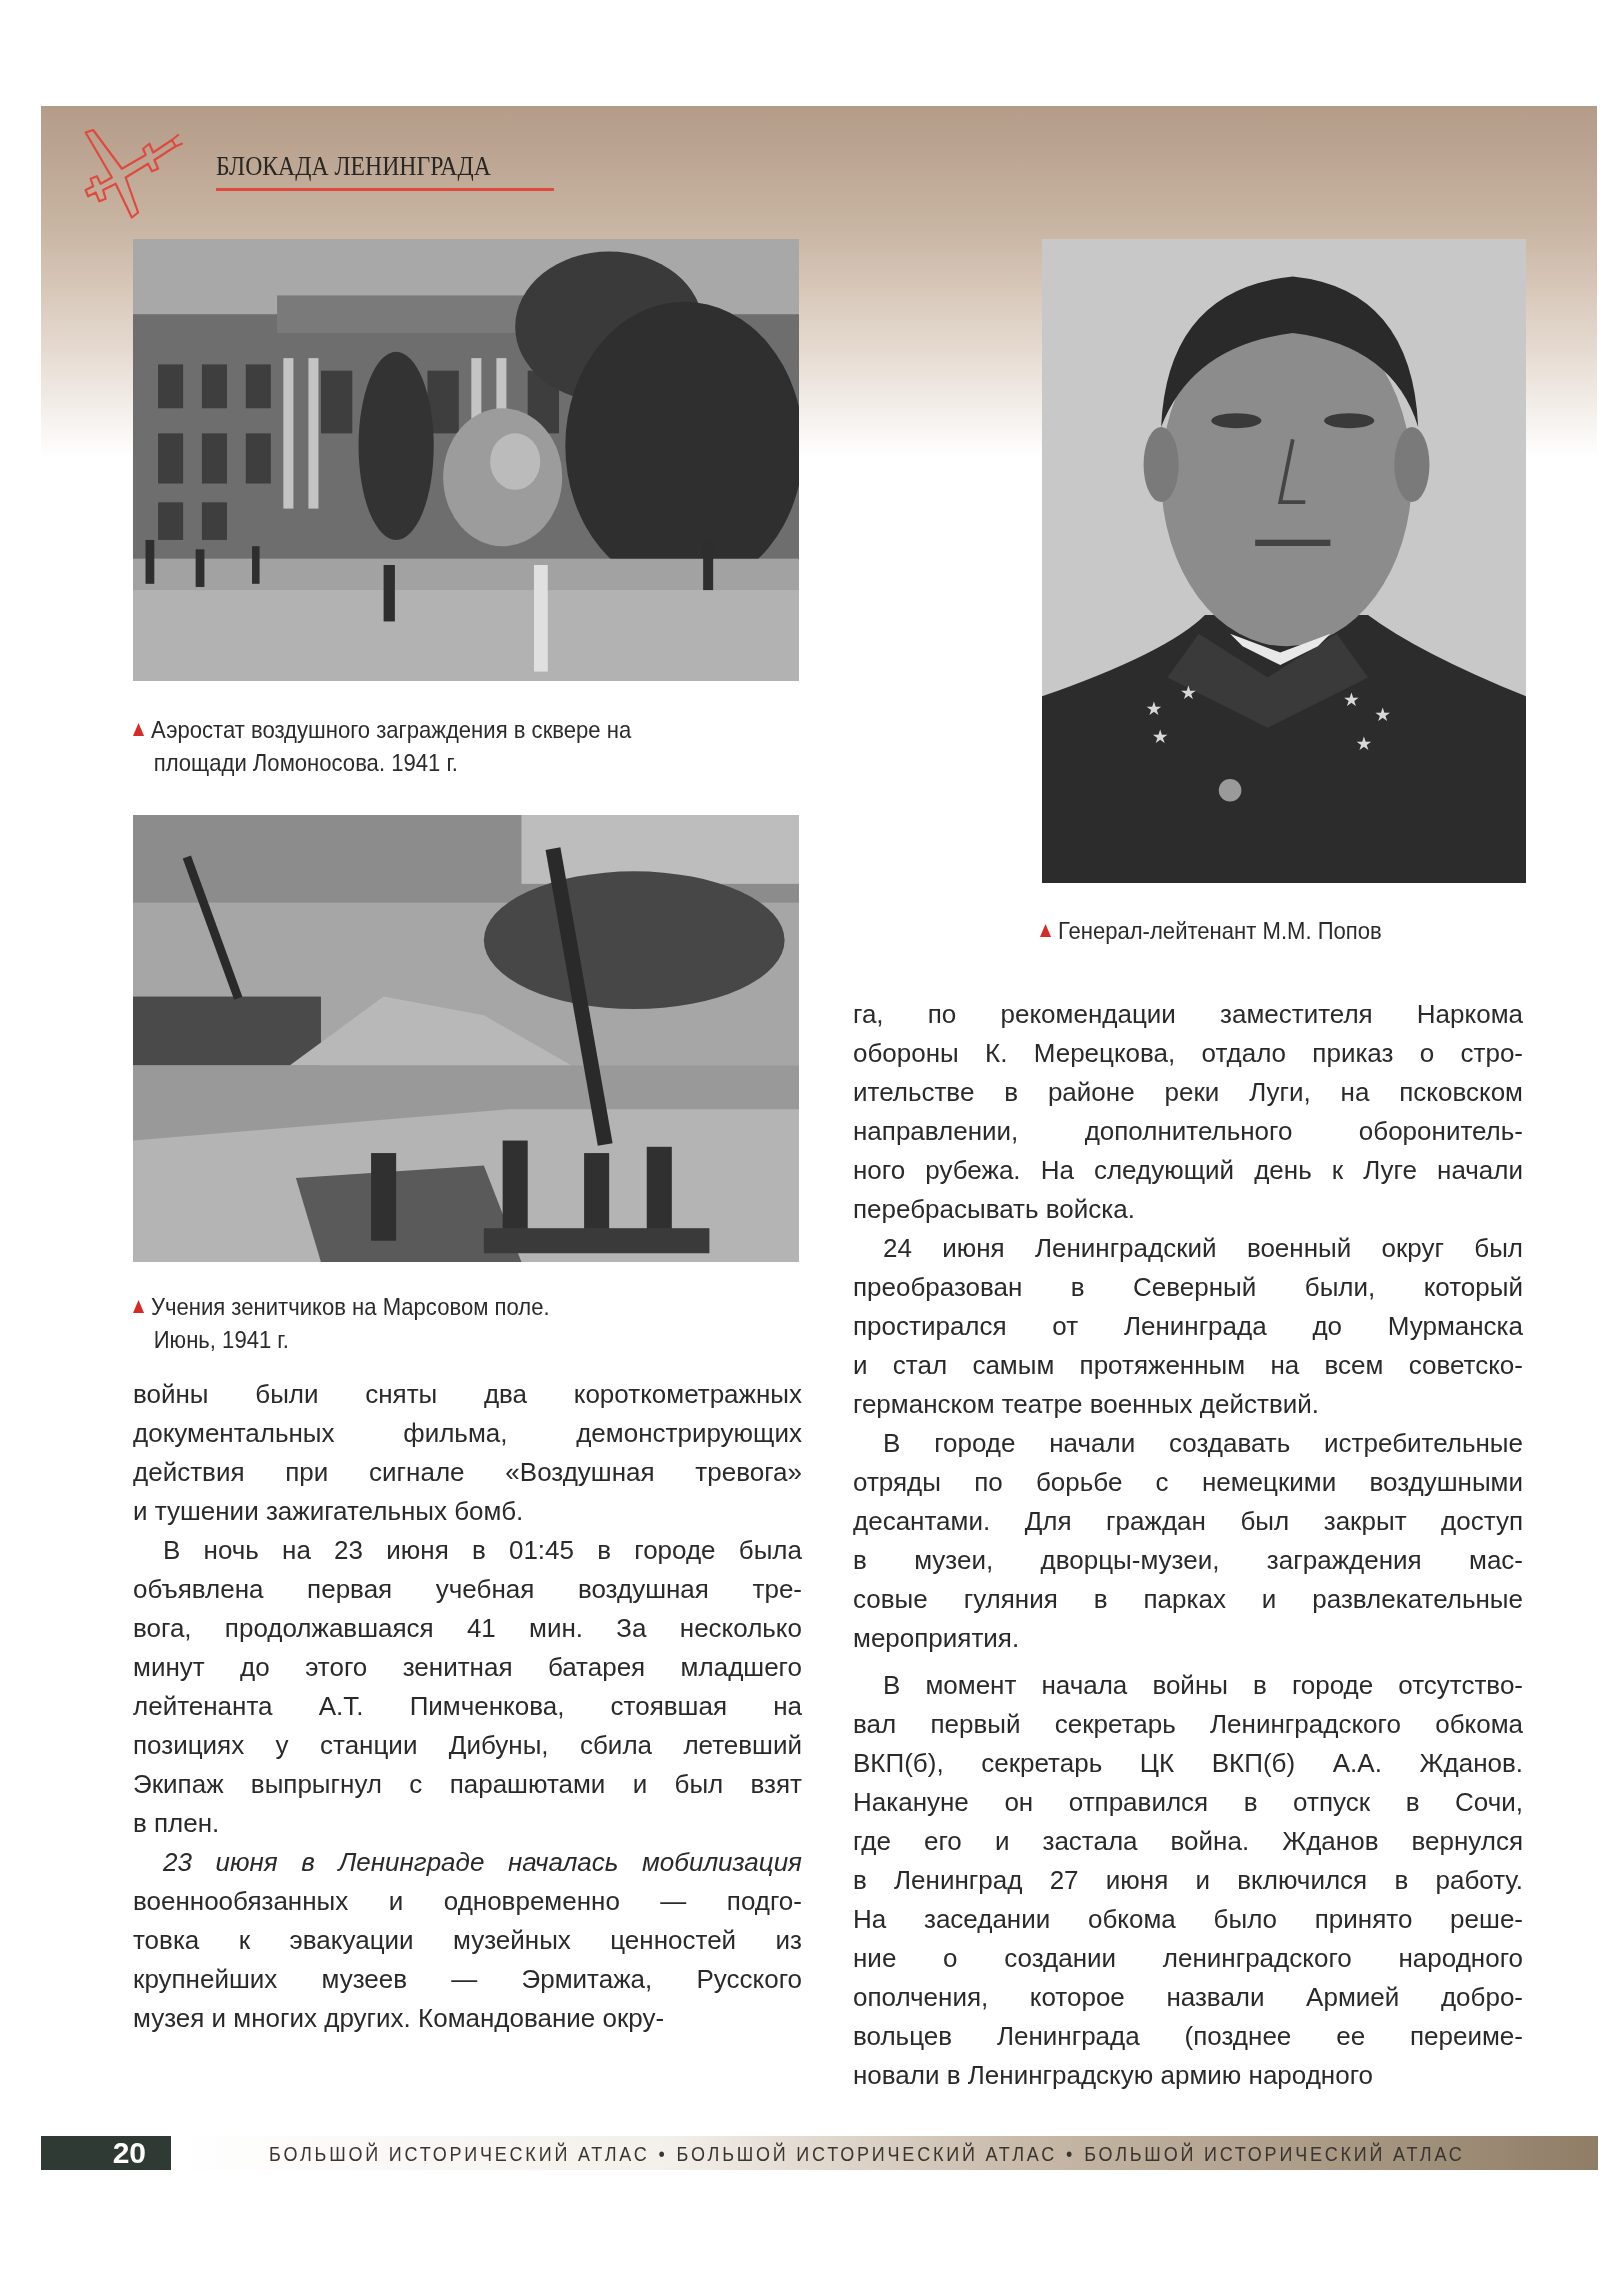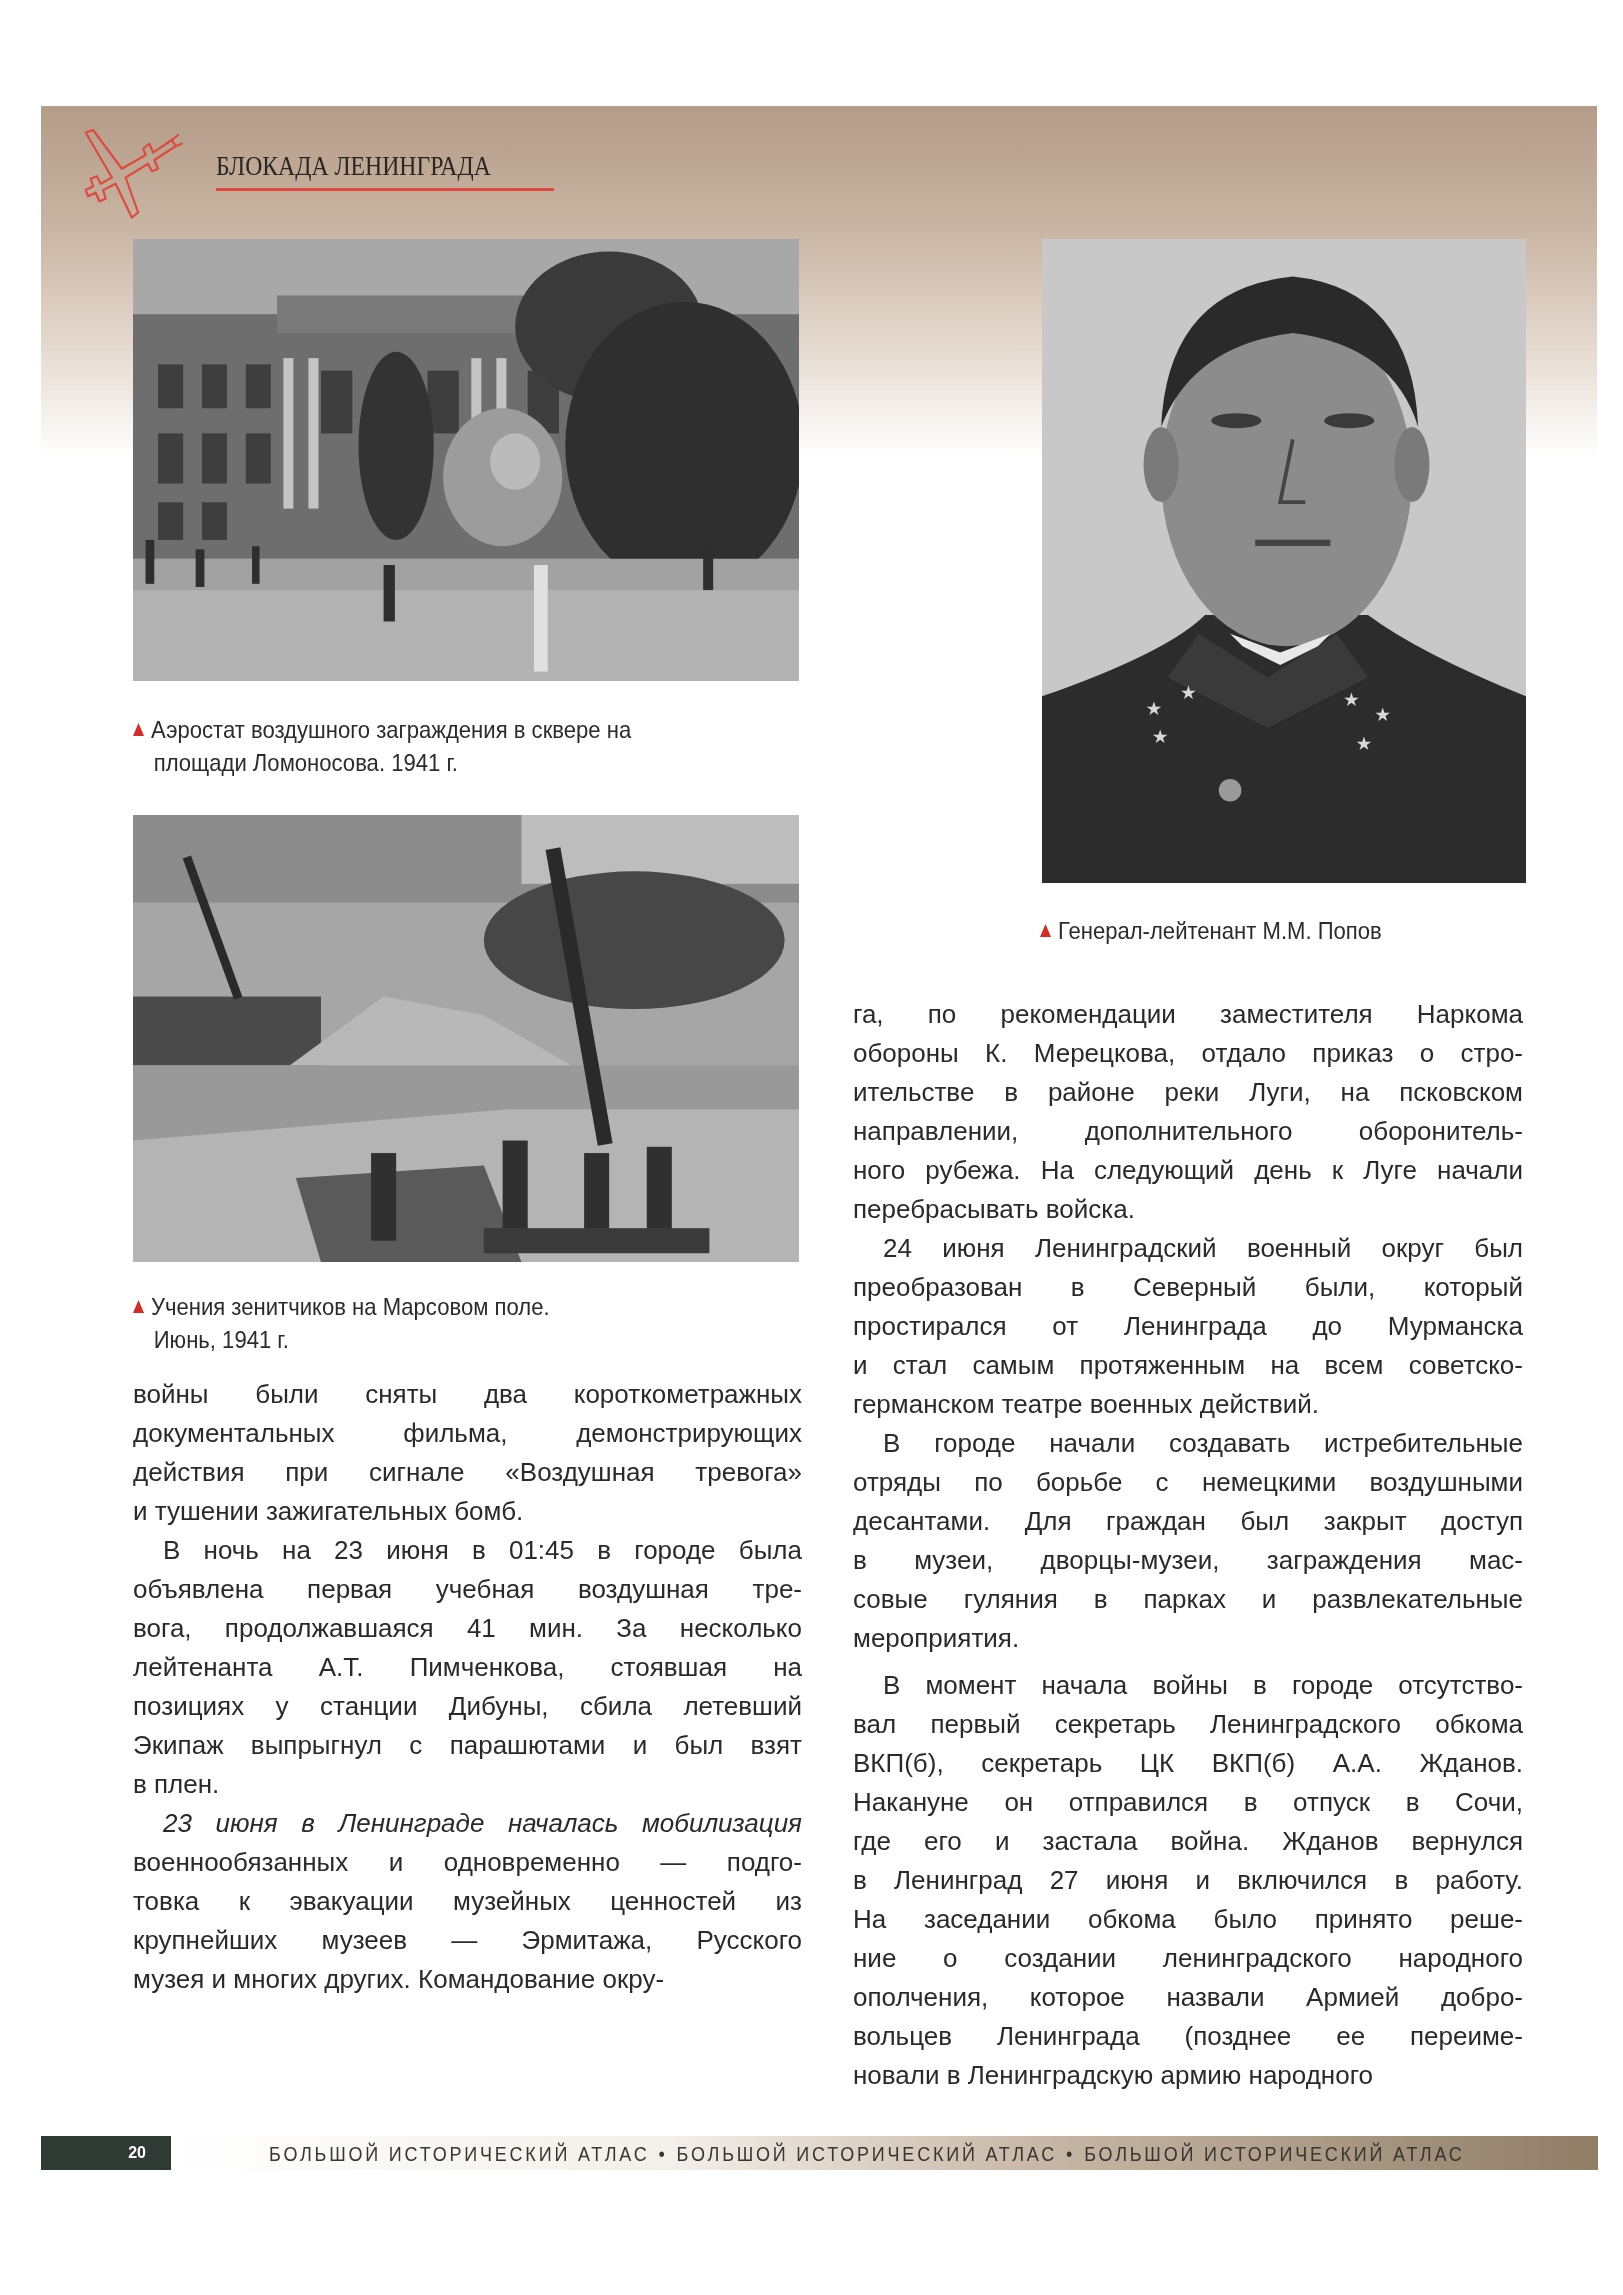--- a/index.html
+++ b/index.html
@@ -47,21 +47,21 @@
     position: absolute; font-size: 26px; line-height: 39px; color: #2a2a2a;
     text-align: justify;
   }
   .col .line { display: block; text-align: justify; text-align-last: justify; white-space: nowrap; height: 39px; overflow: visible; }
   .col .line.last { text-align-last: left; }
   #col-left { left: 133px; top: 1375px; width: 669px; }
   #col-right { left: 853px; top: 995px; width: 670px; }
 
   .footer-num {
     position: absolute; left: 41px; top: 2136px; width: 130px; height: 34px;
-    background: #2e3a33; color: #ffffff; font-weight: bold; font-size: 16px;
+    background: #2e3a33; color: #ffffff; font-weight: bold; font-size: 30px;
     text-align: right; line-height: 34px; padding-right: 0; box-sizing: border-box; padding-left: 16px;
   }
   .footer-num span { position: absolute; right: 25px; }
   .footer-band {
     position: absolute; left: 172px; top: 2136px; width: 1426px; height: 34px;
     background: linear-gradient(to right, #ffffff 0%, #f3efea 35%, #c8b9a8 60%, #8f7d66 100%);
   }
   .footer-text {
     position: absolute; left: 269px; top: 2142px; font-size: 20px; letter-spacing: 3.1px;
     color: #3a3530; white-space: nowrap; line-height: 25px;
@@ -189,20 +189,21 @@
     <div>
       <span class="line">войны были сняты два короткометражных</span>
       <span class="line">документальных фильма, демонстрирующих</span>
       <span class="line">действия при сигнале «Воздушная тревога»</span>
       <span class="line last">и тушении зажигательных бомб.</span>
     </div>
     <div>
       <span class="line" style="padding-left: 30px;">В ночь на 23 июня в 01:45 в городе была</span>
       <span class="line">объявлена первая учебная воздушная тре-</span>
       <span class="line">вога, продолжавшаяся 41 мин. За несколько</span>
+      <span class="line">минут до этого зенитная батарея младшего</span>
       <span class="line">лейтенанта А.Т. Пимченкова, стоявшая на</span>
       <span class="line">позициях у станции Дибуны, сбила летевший</span>
       <span class="line">Экипаж выпрыгнул с парашютами и был взят</span>
       <span class="line last">в плен.</span>
     </div>
     <div>
       <span class="line" style="padding-left: 30px; font-style: italic;">23 июня в Ленинграде началась мобилизация</span>
       <span class="line">военнообязанных и одновременно — подго-</span>
       <span class="line">товка к эвакуации музейных ценностей из</span>
       <span class="line">крупнейших музеев — Эрмитажа, Русского</span>

